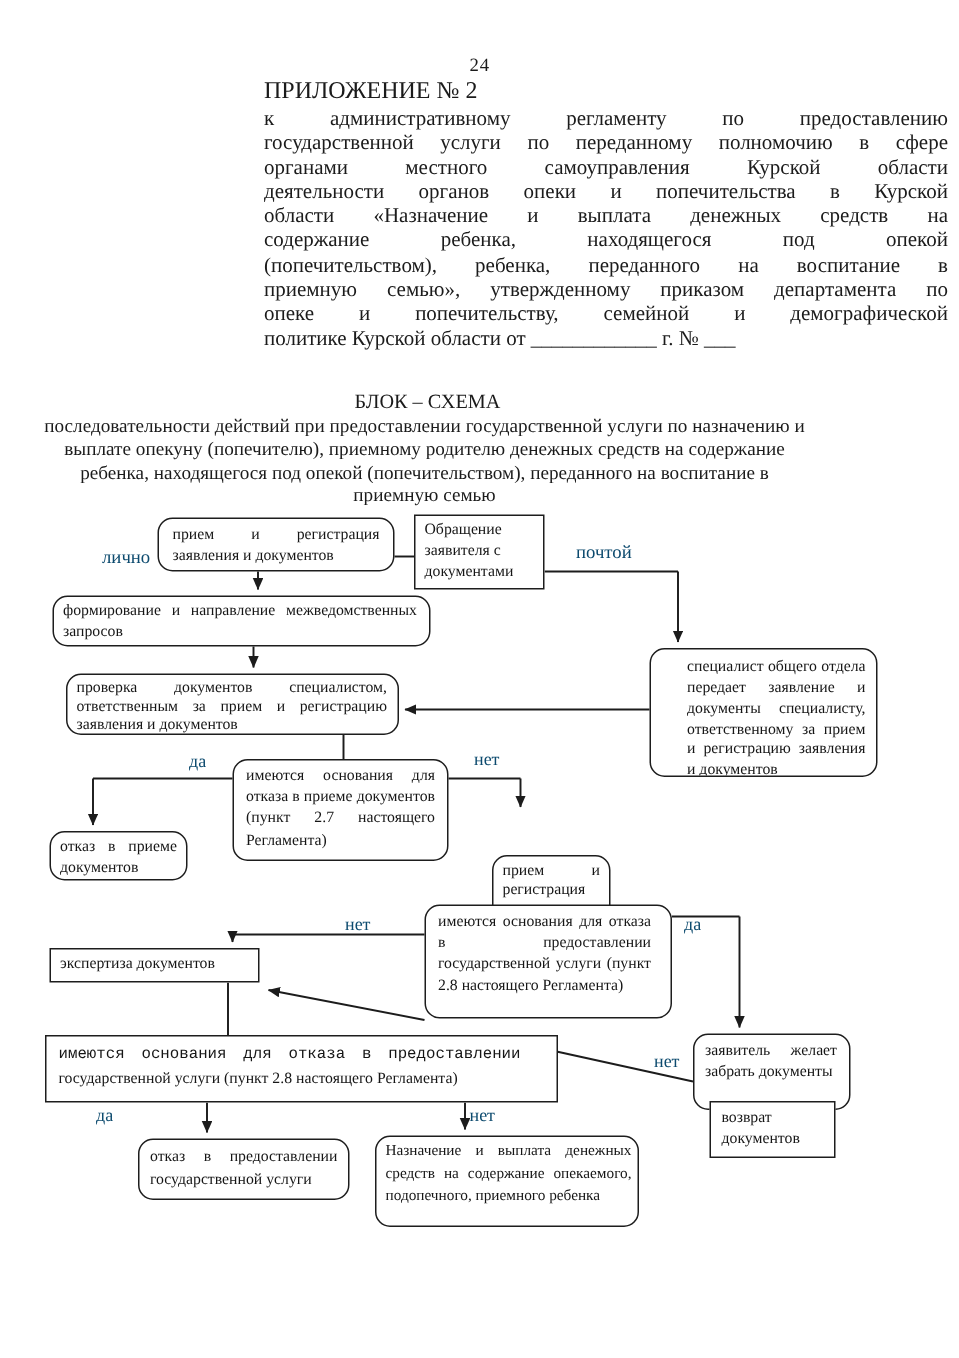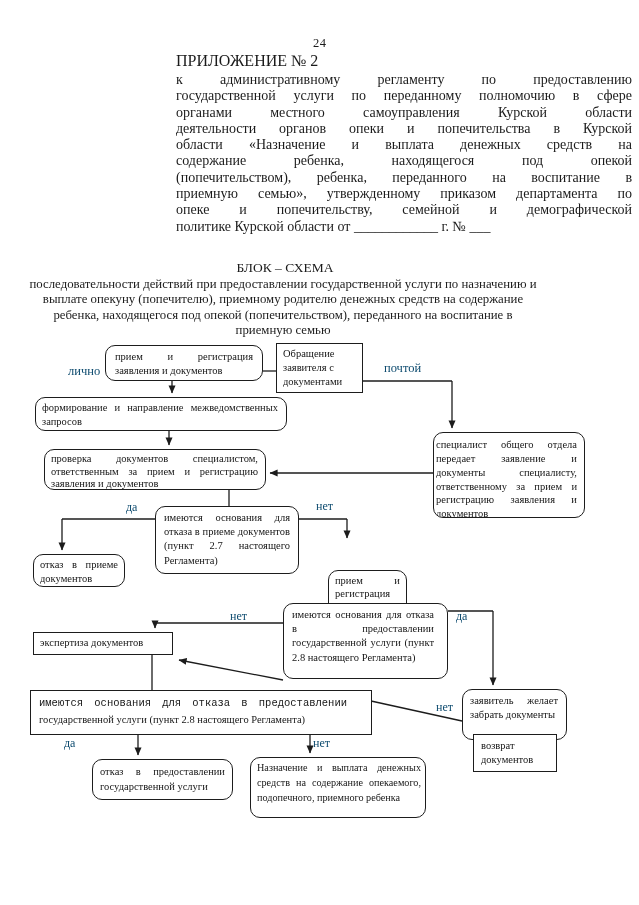--- a/index.html
+++ b/index.html
@@ -100,21 +100,21 @@
 </svg>
 
 <div class="fbox just" style="left:105px;top:345px;width:158px;height:36px;padding:4px 9px 0 9px;">прием и регистрация заявления и документов</div>
 
 <div class="fbox" style="left:276px;top:343px;width:87px;height:50px;padding:3px 3px 0 6px;line-height:1.35;">Обращение заявителя с документами</div>
 
 <div class="fbox just" style="left:35px;top:397px;width:252px;height:34px;padding:3px 8px 0 6px;">формирование и направление межведомственных запросов</div>
 
 <div class="fbox just" style="left:44px;top:449px;width:222px;height:41px;padding:3px 7px 0 6px;line-height:1.2;">проверка документов специалистом, ответственным за прием и регистрацию заявления и документов</div>
 
-<div class="fbox just" style="left:433px;top:432px;width:152px;height:86px;padding:5px 7px 0 2px;line-height:1.32;">специалист общего отдела передает заявление и документы специалисту, ответственному за прием и регистрацию заявления и документов</div>
+<div class="fbox just" style="left:433px;top:432px;width:152px;height:86px;padding:5px 7px 0 24px;line-height:1.32;">специалист общего отдела передает заявление и документы специалисту, ответственному за прием и регистрацию заявления и документов</div>
 
 <div class="fbox just" style="left:155px;top:506px;width:144px;height:68px;padding:4px 8px 0 8px;line-height:1.35;">имеются основания для отказа в приеме документов (пункт 2.7 настоящего Регламента)</div>
 
 <div class="fbox just" style="left:33px;top:554px;width:92px;height:33px;padding:3px 6px 0 6px;line-height:1.35;">отказ в приеме документов</div>
 
 <div class="fbox just" style="left:328px;top:570px;width:79px;height:46px;padding:3px 6px 0 6px;line-height:1.25;">прием и регистрация документов</div>
 
 <div class="fbox just" style="left:283px;top:603px;width:165px;height:76px;padding:4px 13px 0 8px;line-height:1.35;">имеются основания для отказа в предоставлении государственной услуги (пункт 2.8 настоящего Регламента)</div>
 
 <div class="fbox" style="left:33px;top:632px;width:140px;height:23px;padding:3px 0 0 6px;">экспертиза документов</div>

